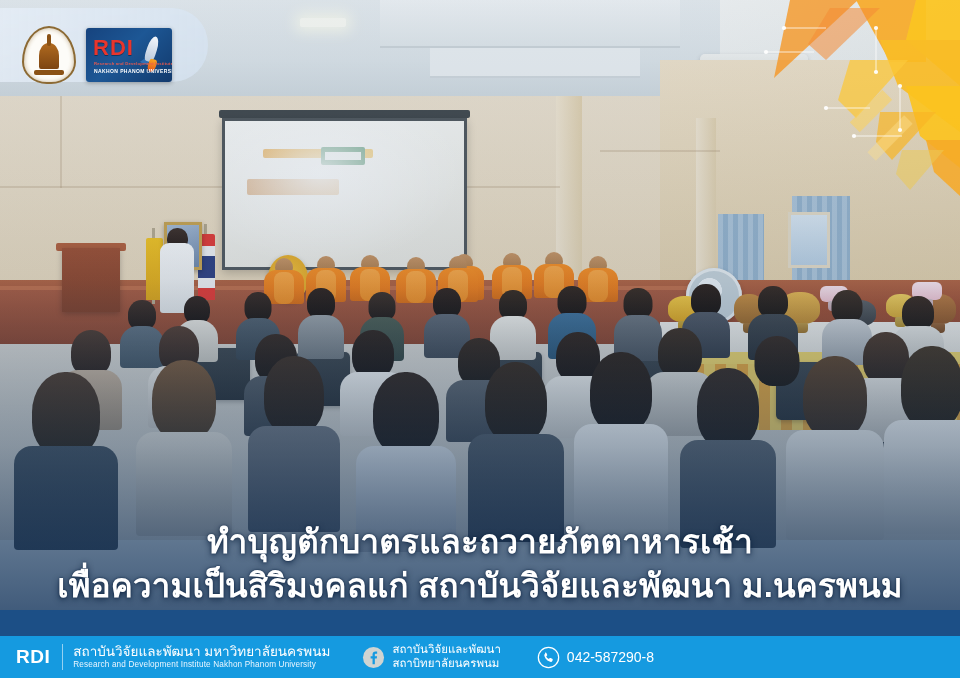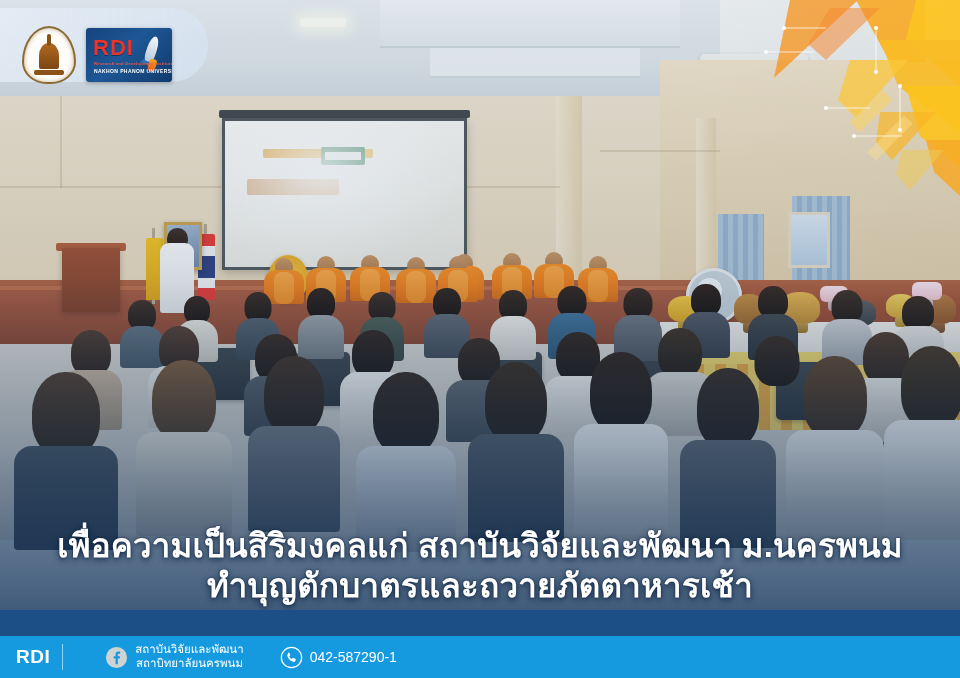--- a/index.html
+++ b/index.html
@@ -223,21 +223,21 @@
   }
   .f-div{width:1px;height:26px;background:rgba(255,255,255,.55);margin:0 10px 0 12px;}
   .f-names{display:flex;flex-direction:column;justify-content:center;}
   .f-th{color:#ffffff;font-size:13.5px;line-height:1.16;white-space:nowrap;}
   .f-en{color:#eaf6ff;font-size:8.2px;line-height:1.2;white-space:nowrap;letter-spacing:.15px;}
   .f-item{display:flex;align-items:center;gap:7px;}
   .f-fb{margin-left:32px;}
   .f-phone{margin-left:36px;}
   .f-web{margin-left:36px;}
   .f-2line{display:flex;flex-direction:column;justify-content:center;}
-  .f-2line span{color:#ffffff;font-size:11.5px;line-height:1.2;white-space:nowrap;text-align:center;}
+  .f-2line span{color:#ffffff;font-size:11.5px;line-height:1.2;white-space:nowrap;}
   .f-text{color:#ffffff;font-size:14px;white-space:nowrap;}
   .ico{width:23px;height:23px;flex:0 0 23px;}
 </style>
 </head>
 <body>
 
 <div id="poster">
 
   <div class="photo">
 
@@ -524,44 +524,48 @@
         <div class="rocket-body"></div>
         <div class="rocket-flame"></div>
       </div>
       <div class="rdi-txt">RDI</div>
       <div class="rdi-sub1">Research and Development Institute</div>
       <div class="rdi-sub2">NAKHON PHANOM UNIVERSITY</div>
     </div>
   </div>
 
   <div class="title-wrap">
+    <div class="title-line title-1">ทำบุญตักบาตรและถวายภัตตาหารเช้า</div>
     <div class="title-line title-2">เพื่อความเป็นสิริมงคลแก่ สถาบันวิจัยและพัฒนา ม.นครพนม</div>
-    <div class="title-line title-1">ทำบุญตักบาตรและถวายภัตตาหารเช้า</div>
   </div>
 
   <div class="footer-dark"></div>
 
   <div class="footer">
     <div class="f-rdi">RDI</div>
     <div class="f-div"></div>
+    <div class="f-names">
+      <div class="f-th">สถาบันวิจัยและพัฒนา มหาวิทยาลัยนครพนม</div>
+      <div class="f-en">Research and Development Institute Nakhon Phanom University</div>
+    </div>
 
     <div class="f-item f-fb">
       <svg class="ico" viewBox="0 0 24 24">
         <circle cx="12" cy="12" r="11" fill="#cfd4d2"></circle>
         <path d="M13.4 19v-6h2l.3-2.4h-2.3V9.1c0-.7.2-1.1 1.2-1.1h1.2V5.8c-.2 0-.9-.1-1.8-.1-1.8 0-3 1.1-3 3.1v1.8H9v2.4h2V19h2.4z" fill="#159ae0"></path>
       </svg>
       <div class="f-2line">
         <span>สถาบันวิจัยและพัฒนา</span>
         <span>สถาบิทยาลัยนครพนม</span>
       </div>
     </div>
 
     <div class="f-item f-phone">
       <svg class="ico" viewBox="0 0 24 24">
         <circle cx="12" cy="12" r="10.6" fill="none" stroke="#ffffff" stroke-width="1.3"></circle>
         <path d="M8.6 6.8c.5-.2 1 0 1.2.5l.8 1.7c.2.4.1.9-.3 1.2l-.7.5c.5 1.3 1.6 2.4 2.9 2.9l.5-.7c.3-.4.8-.5 1.2-.3l1.7.8c.5.2.7.8.5 1.2l-.6 1.3c-.2.5-.8.8-1.3.7-3.5-.6-6.3-3.4-6.9-6.9-.1-.5.2-1.1.7-1.3l.3-1.6z" fill="#ffffff"></path>
       </svg>
-      <div class="f-text">042-587290-1</div>
+      <div class="f-text">042-587290-8</div>
     </div>
 
   </div>
 
 </div>
 
 </body></html>

